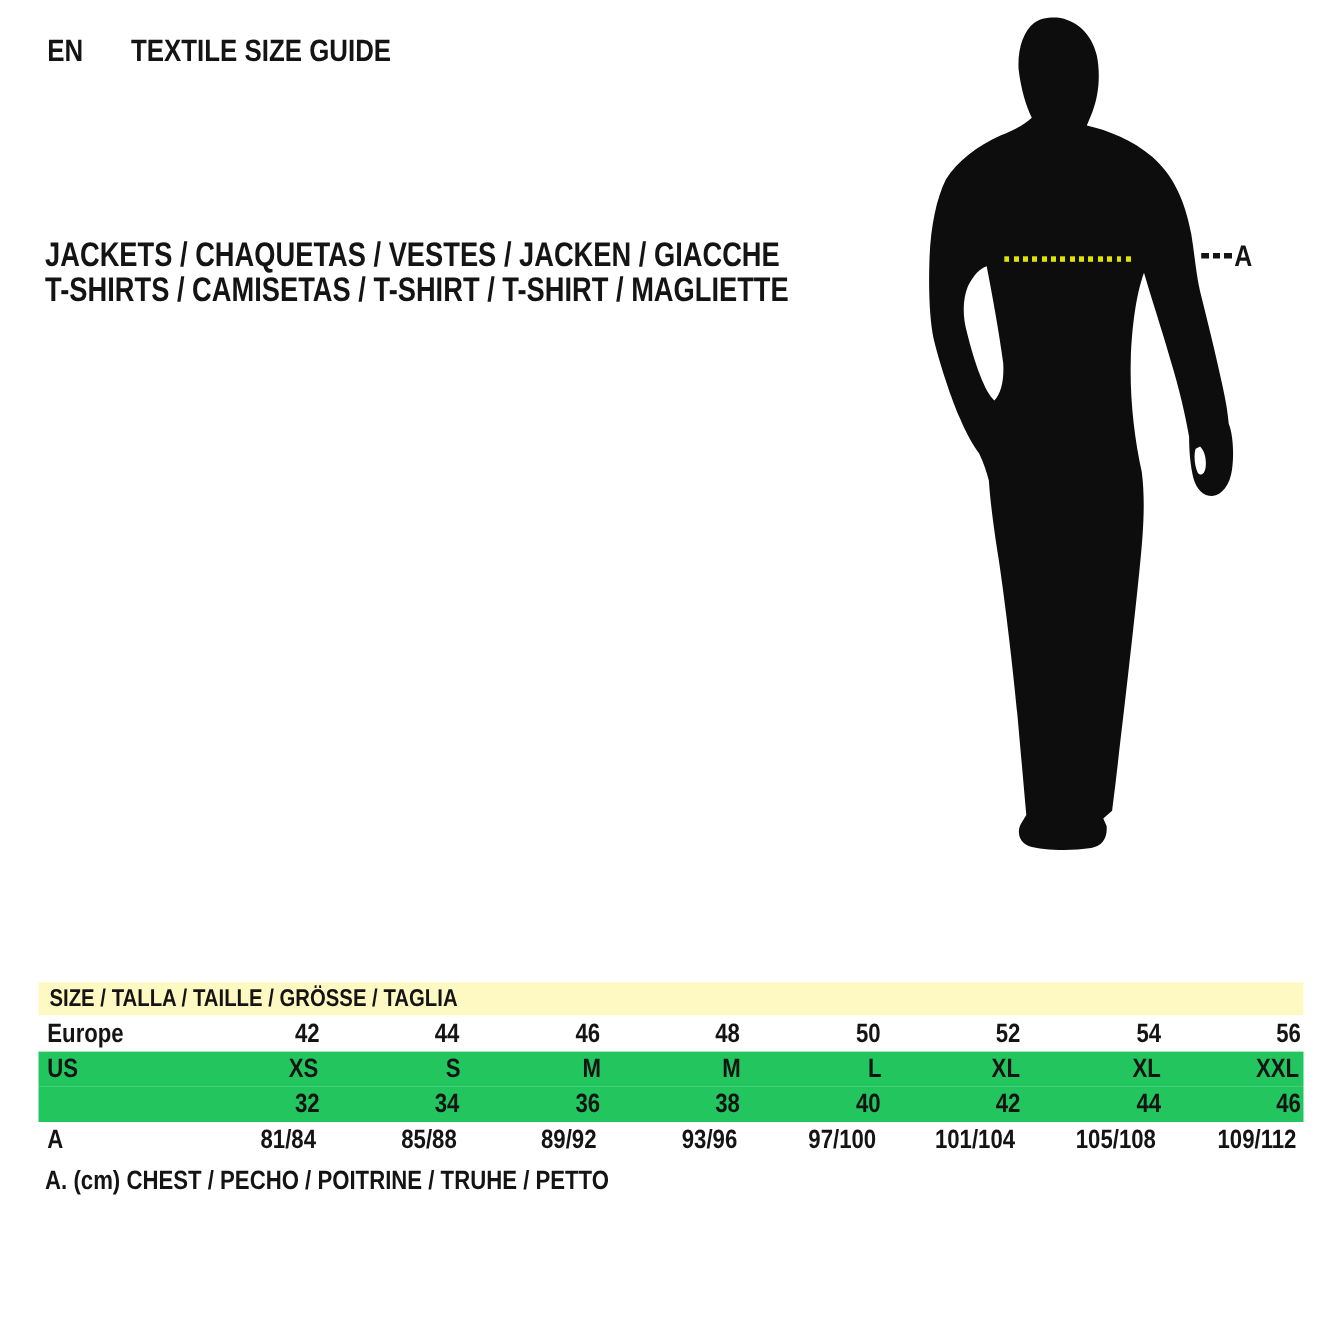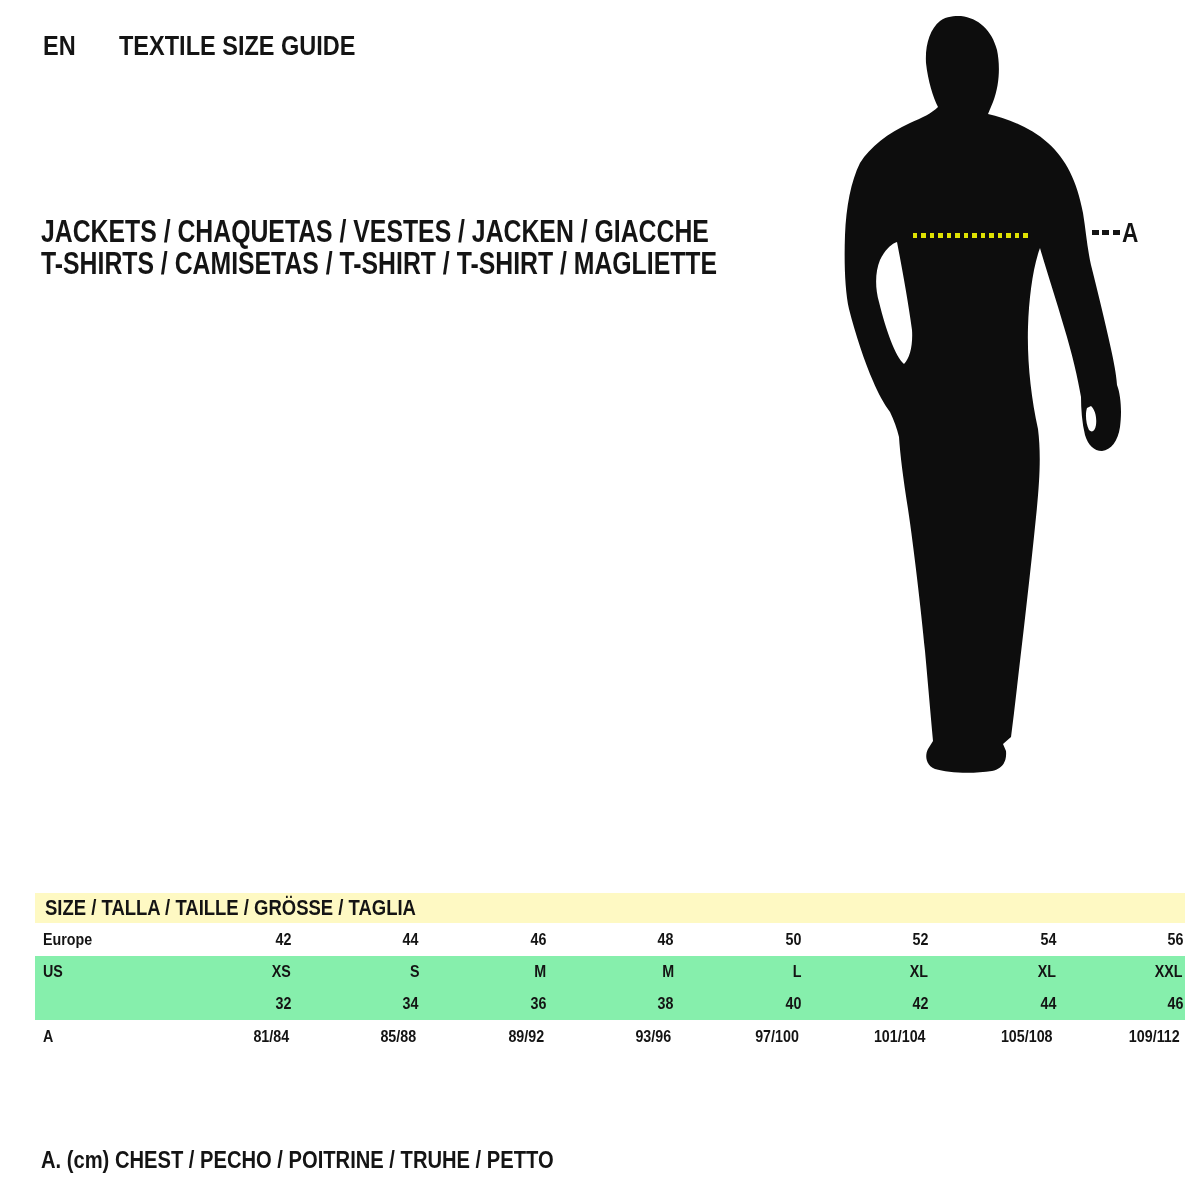--- a/index.html
+++ b/index.html
@@ -28,28 +28,28 @@
                 background:repeating-linear-gradient(90deg,#141414 0 7px,transparent 7px 10.5px); }
   .a-label    { position:absolute; left:1122px; top:218px; font-size:27px; font-weight:bold; }
 
   
   .man-title { position:absolute; left:41px; top:839px; font-size:28px; font-weight:bold; }
 
   
   .size-table { position:absolute; left:35px; top:893px; width:1150px; font-weight:bold; }
   .thead { height:30px; background:#fef9c3; display:flex; align-items:center;
            padding-left:10px; box-sizing:border-box; font-size:22px; }
-  .trow  { display:flex; align-items:center; font-size:17px; }
+  .trow  { display:flex; align-items:center; font-size:24px; }
   .h33 { height:33px; } .h32 { height:32px; }
-  .shade { background:#86efac; }
+  .shade { background:#22c55e; }
   .tlabel { width:130px; padding-left:8px; box-sizing:border-box; }
   .tcell  { flex:1; text-align:right; }
 
   
-  .footnote { position:absolute; left:41px; top:1146px; font-size:24px; font-weight:bold; }
+  .footnote { position:absolute; left:41px; top:1060px; font-size:24px; font-weight:bold; }
 </style>
 </head>
 <body>
 
 <div class="canvas">
 
   <div class="lang-block">
     <div class="lang-row">
       <span class="lang-code"><span class="cond">EN</span></span>
       <span class="cond">TEXTILE SIZE GUIDE</span>

